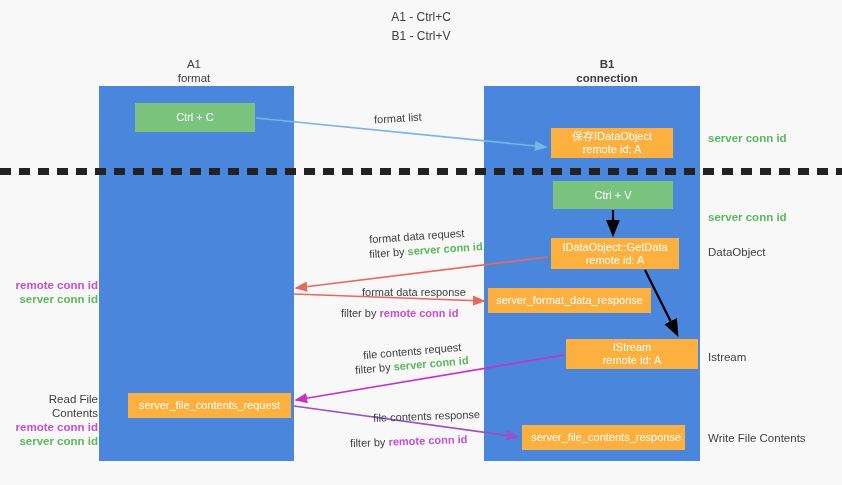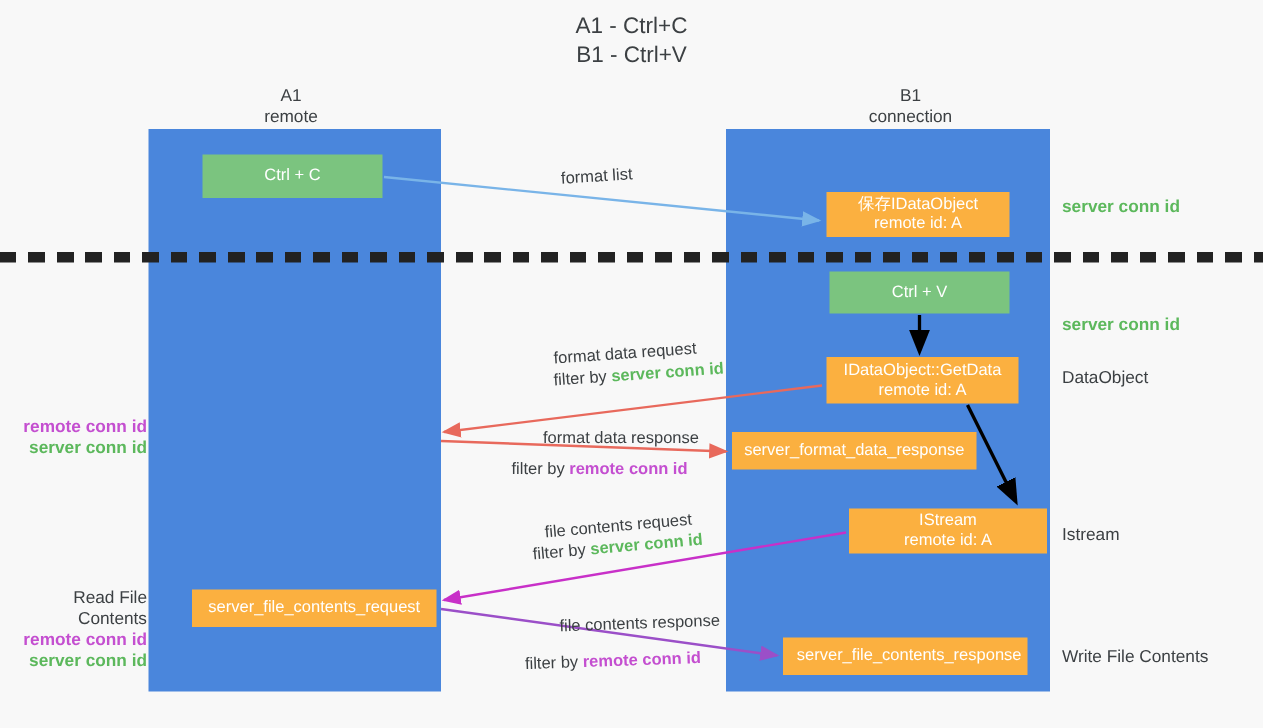--- a/index.html
+++ b/index.html
@@ -21,34 +21,34 @@
     width: 842px; height: 485px;
     background: #f8f8f8;
   }
   .abs { position: absolute; }
 
   
   #title-block {
     left: 0; top: 8px;
     width: 842px;
     text-align: center;
-    font-size: 15px;
+    font-size: 12px;
     line-height: 19px;
     color: #3c4043;
   }
 
   
   .col-header {
     text-align: center;
     font-size: 11.5px;
     line-height: 14px;
     color: #3c4043;
   }
   #header-a1 { left: 124px; top: 57px; width: 140px; }
-  #header-b1 { left: 537px; top: 57px; width: 140px; }
+  #header-b1 { left: 537px; top: 57px; width: 140px; font-weight: bold; }
 
   
   .panel {
     background: #4a86dc;
     top: 86px;
     height: 375px;
   }
   #panel-a1 { left: 99px; width: 195px; }
   #panel-b1 { left: 484px; width: 216px; }
 
@@ -137,21 +137,21 @@
 
 <div id="stage">
 
   <div class="abs" id="title-block">
     <div>A1 - Ctrl+C</div>
     <div>B1 - Ctrl+V</div>
   </div>
 
   <div class="abs col-header" id="header-a1">
     <div>A1</div>
-    <div>remote</div>
+    <div>format</div>
   </div>
   <div class="abs col-header" id="header-b1">
     <div>B1</div>
     <div>connection</div>
   </div>
 
   <div class="abs panel" id="panel-a1"></div>
   <div class="abs panel" id="panel-b1"></div>
 
   <svg id="arrows" viewBox="0 0 842 485">

